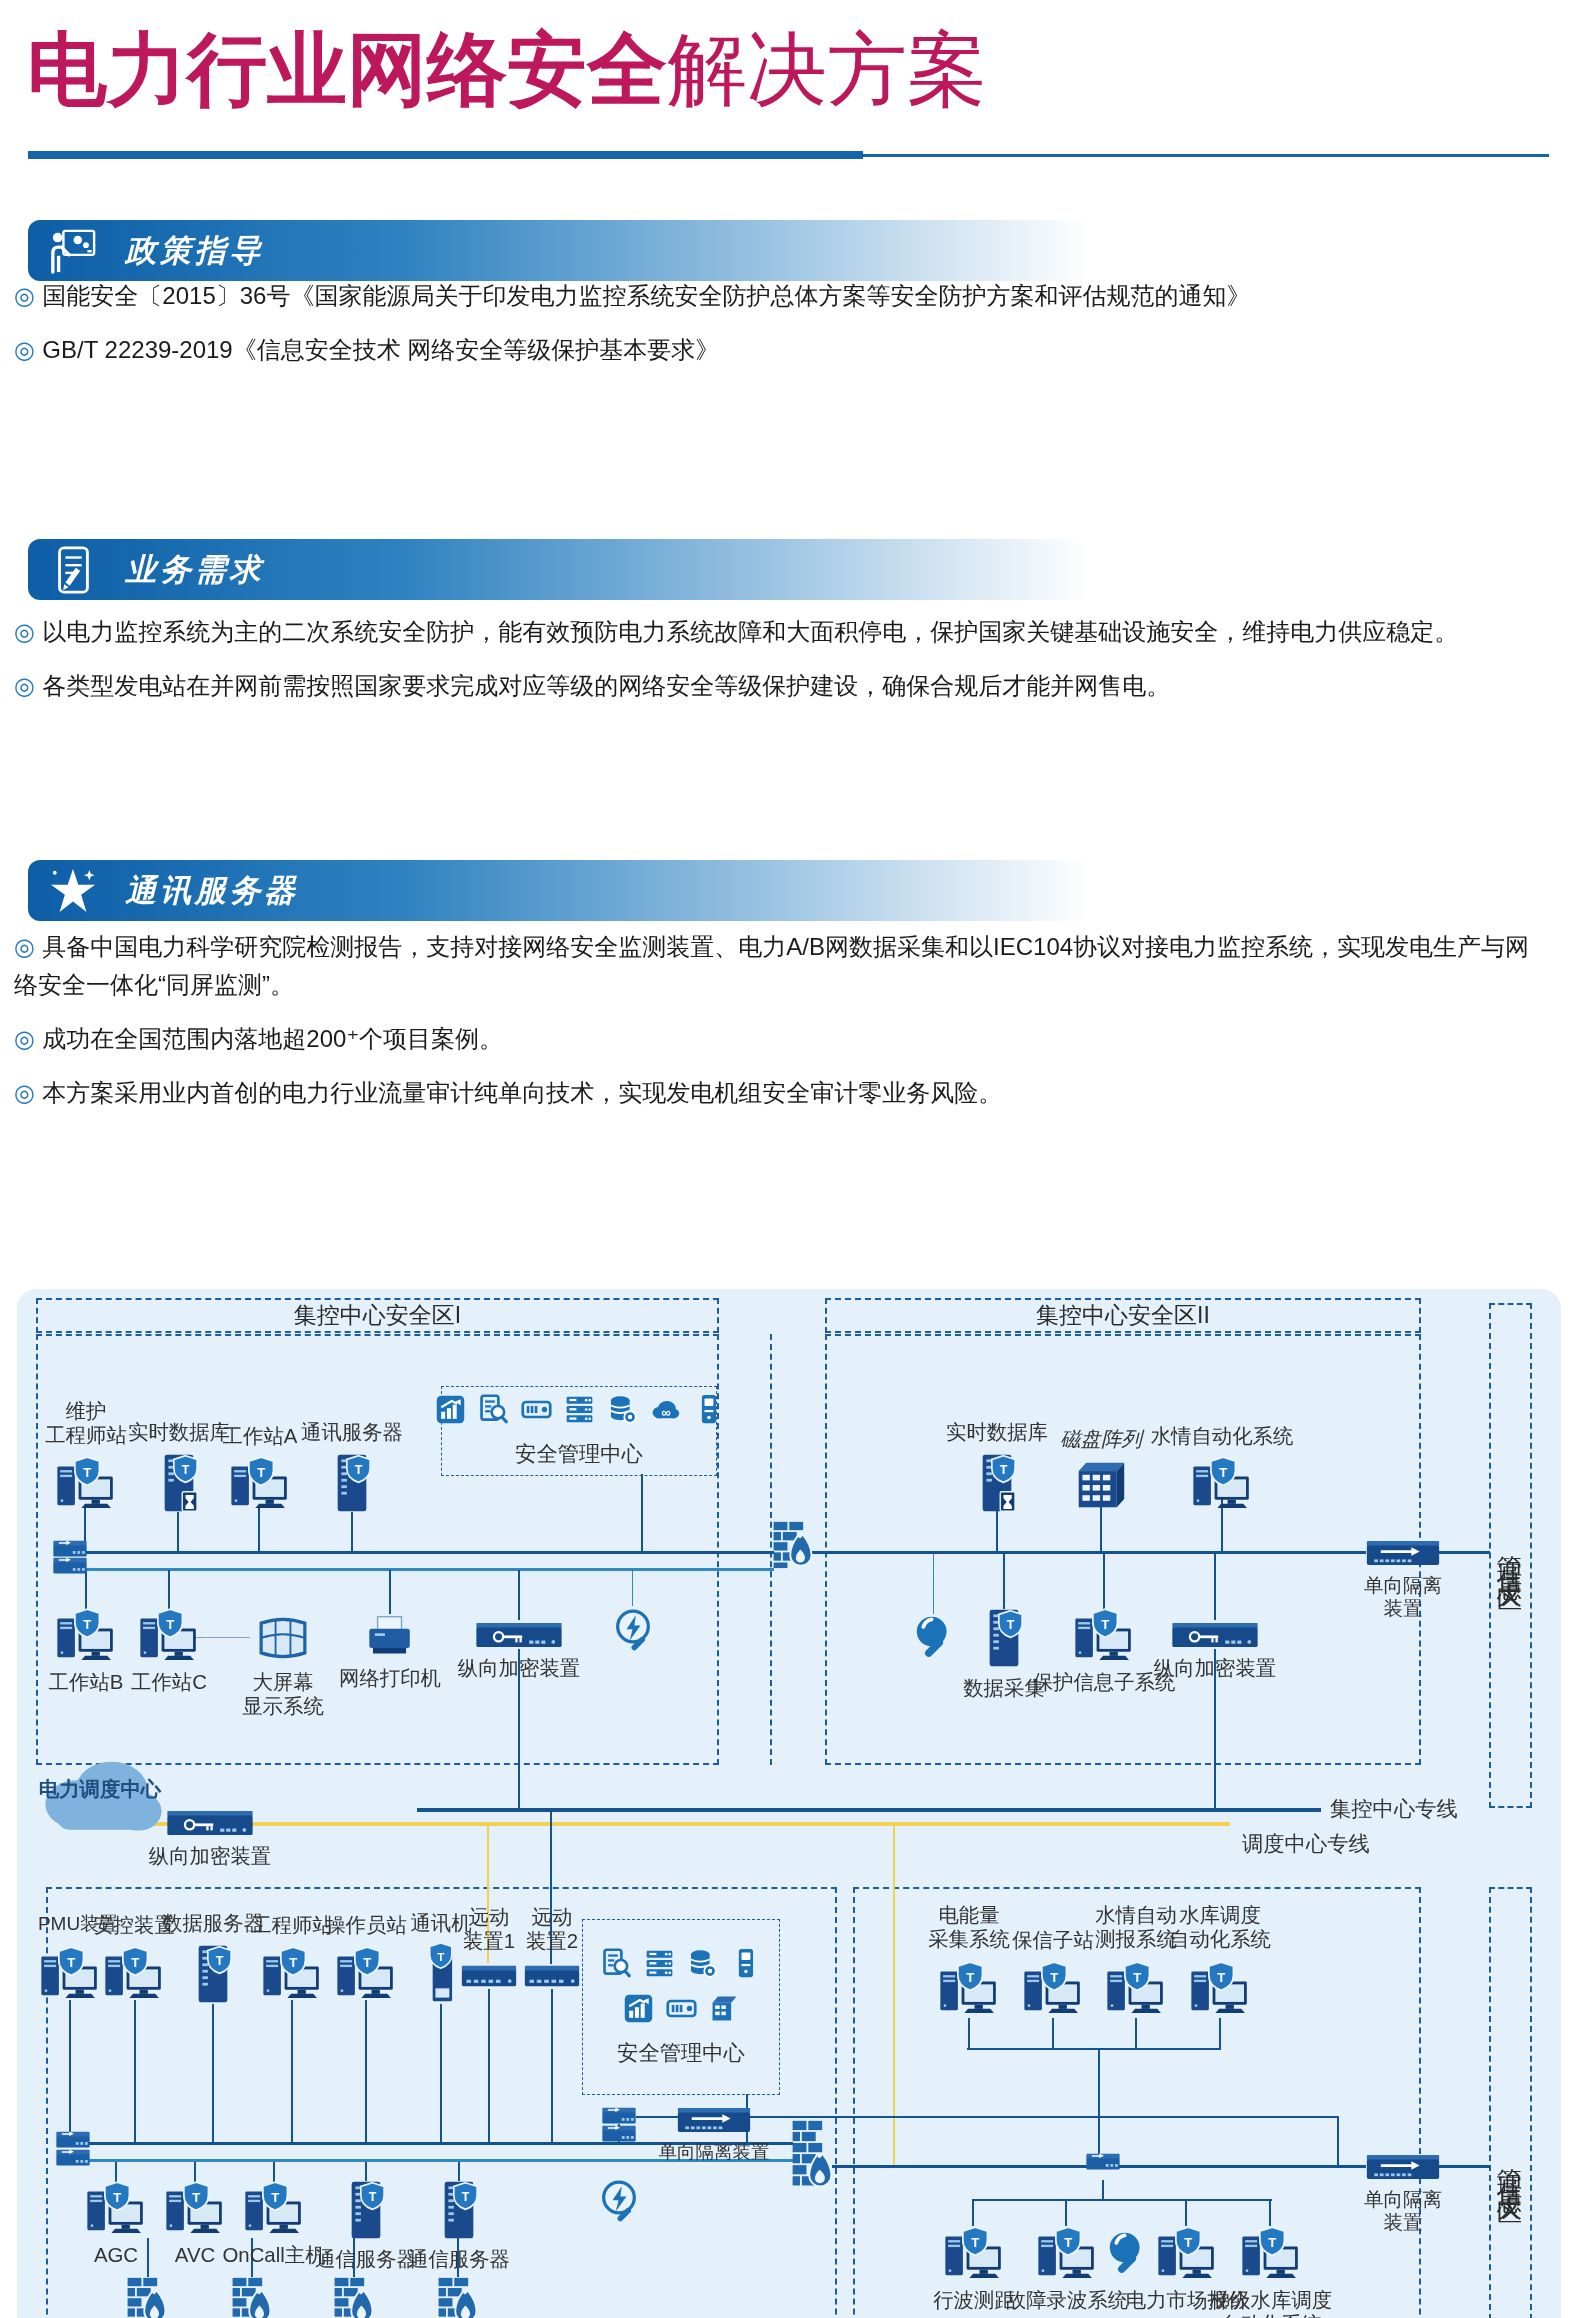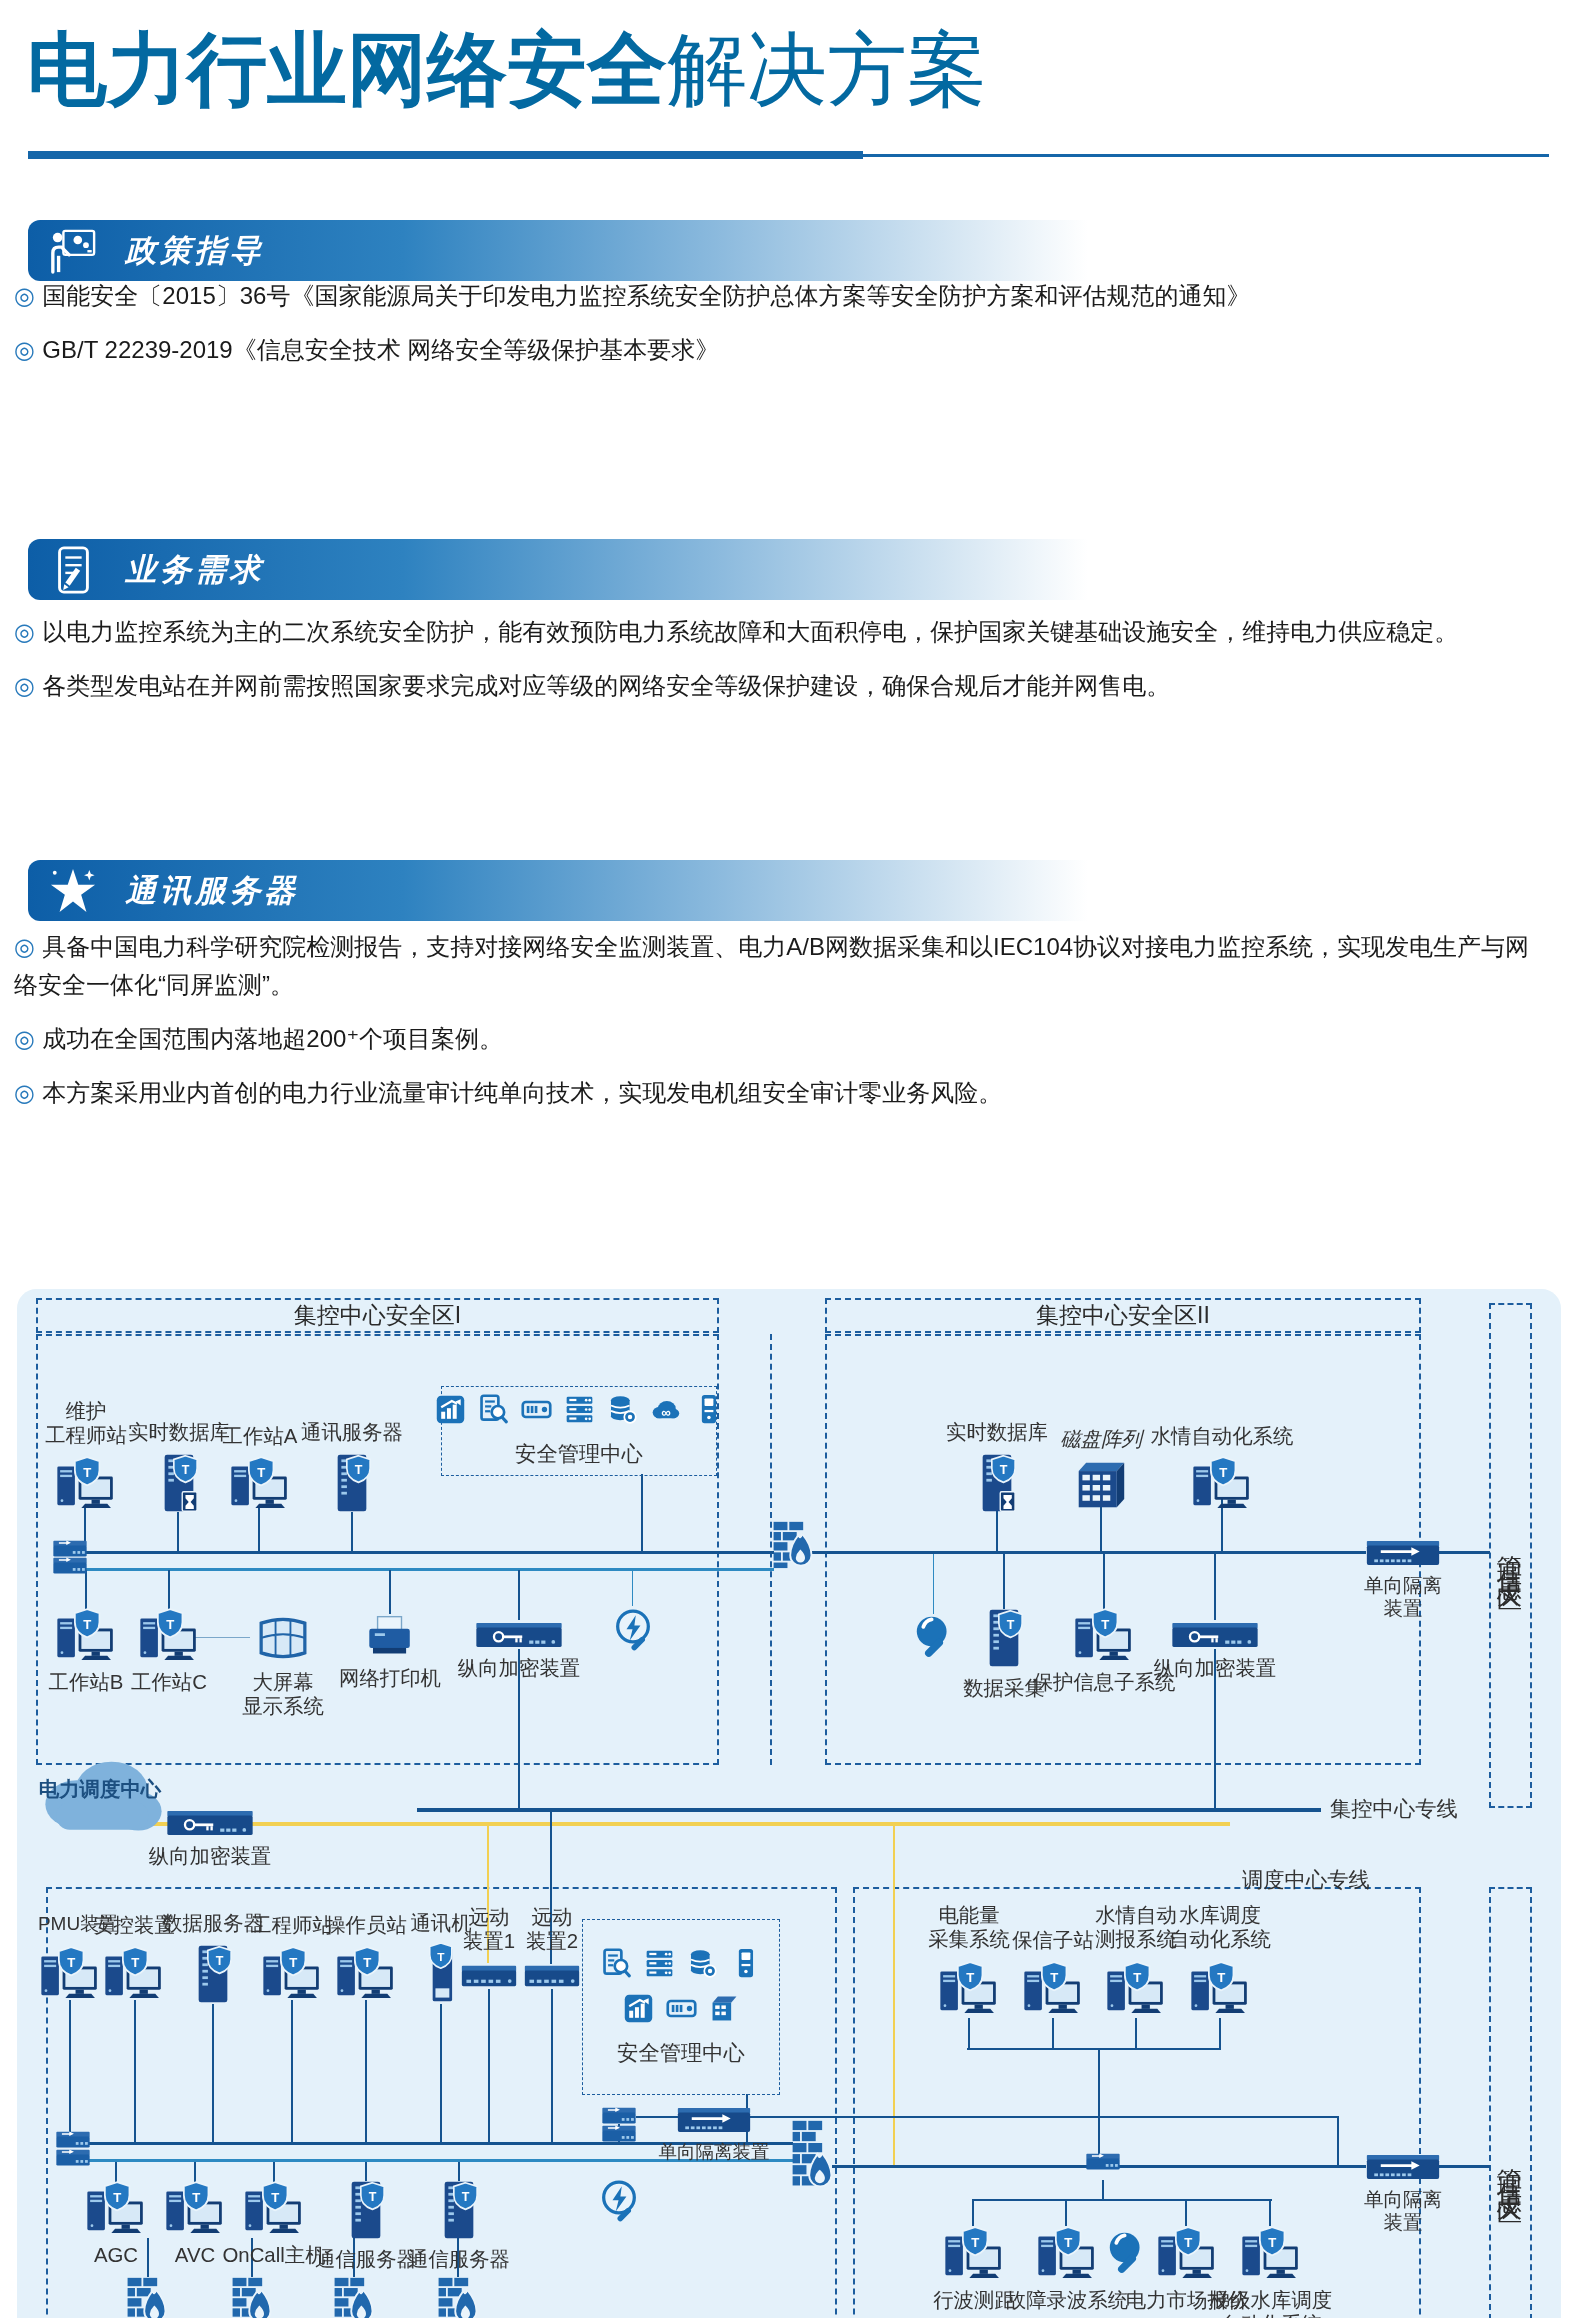--- a/index.html
+++ b/index.html
@@ -1,19 +1,19 @@
 <!DOCTYPE html>
 <html style="font-size:7.4px"><head>
 <meta charset="utf-8">
 <style>
   html,body{margin:0;padding:0;background:#fff;}
   body{width:1578px;height:2686px;position:relative;font-family:"Liberation Sans","DejaVu Sans",sans-serif;overflow:hidden;}
   #page{position:absolute;inset:0;}
   
-  #main-title{position:absolute;left:27px;top:16.7px;font-size:80px;color:#0369a1;white-space:nowrap;}
+  #main-title{position:absolute;left:27px;top:16.7px;font-size:80px;color:#be185d;white-space:nowrap;}
   #main-title .t-bold{font-weight:900;}
   #main-title .t-light{font-weight:400;}
   .rule{position:absolute;background:#1566a9;}
   
   .banner{position:absolute;left:28px;width:1104px;height:61px;border-radius:12px;
     background:linear-gradient(90deg,#0d5ea7 0%,#2e82c0 34%,#8ab9dd 62%,rgba(255,255,255,0) 96%);
     display:flex;align-items:center;}
   .banner .bicon{margin-left:21.3px;width:48px;height:48px;flex:0 0 auto;}
   .banner h2{margin:0 0 0 28px;font-size:31px;font-style:italic;font-weight:bold;color:#fff;letter-spacing:3.7px;}
   .bullets{position:absolute;left:14px;width:1536px;}
@@ -990,21 +990,21 @@
           <rect x="78" y="94" width="18" height="9" fill="#123d74"></rect>
           <polygon points="64,103 112,103 120,112 56,112" fill="#123d74"></polygon>
           <g transform="translate(40,2) scale(0.95)">
             <path d="M30 0 L58 9 V30 C58 48 45 59 30 64 C15 59 2 48 2 30 V9 Z" fill="#2478c2" stroke="#eaf4fb" stroke-width="4"></path>
             <text x="30" y="45" font-size="30" fill="#fff" text-anchor="middle" font-weight="bold">T</text>
           </g>
         </svg></div>
       <div class="node-label" style="font-size: 20.4px; left: 1271px; top: 2288px;">梯级水库调度
 自动化系统</div>
       <div class="float-label" style="left: 1330px; top: 1794px;">集控中心专线</div>
-      <div class="float-label" style="left: 1242px; top: 1829px; margin-top: 36px;">调度中心专线</div>
+      <div class="float-label" style="left: 1242px; top: 1829px;">调度中心专线</div>
       <div class="smc" style="left: 441px; top: 1386px; width: 276px; height: 90px;">
         <div class="irow">
           <span><svg width="31" height="31" viewBox="0 0 70 70">
               <rect x="4" y="4" width="62" height="62" rx="10" fill="#1b72b8"></rect>
               <rect x="14" y="40" width="9" height="16" fill="#fff"></rect>
               <rect x="27" y="32" width="9" height="24" fill="#fff"></rect>
               <rect x="40" y="24" width="9" height="32" fill="#fff"></rect>
               <polyline points="14,30 38,16 50,22" stroke="#fff" stroke-width="5" fill="none"></polyline>
               <polygon points="58,12 58,26 46,17" fill="#fff"></polygon>
             </svg></span>

